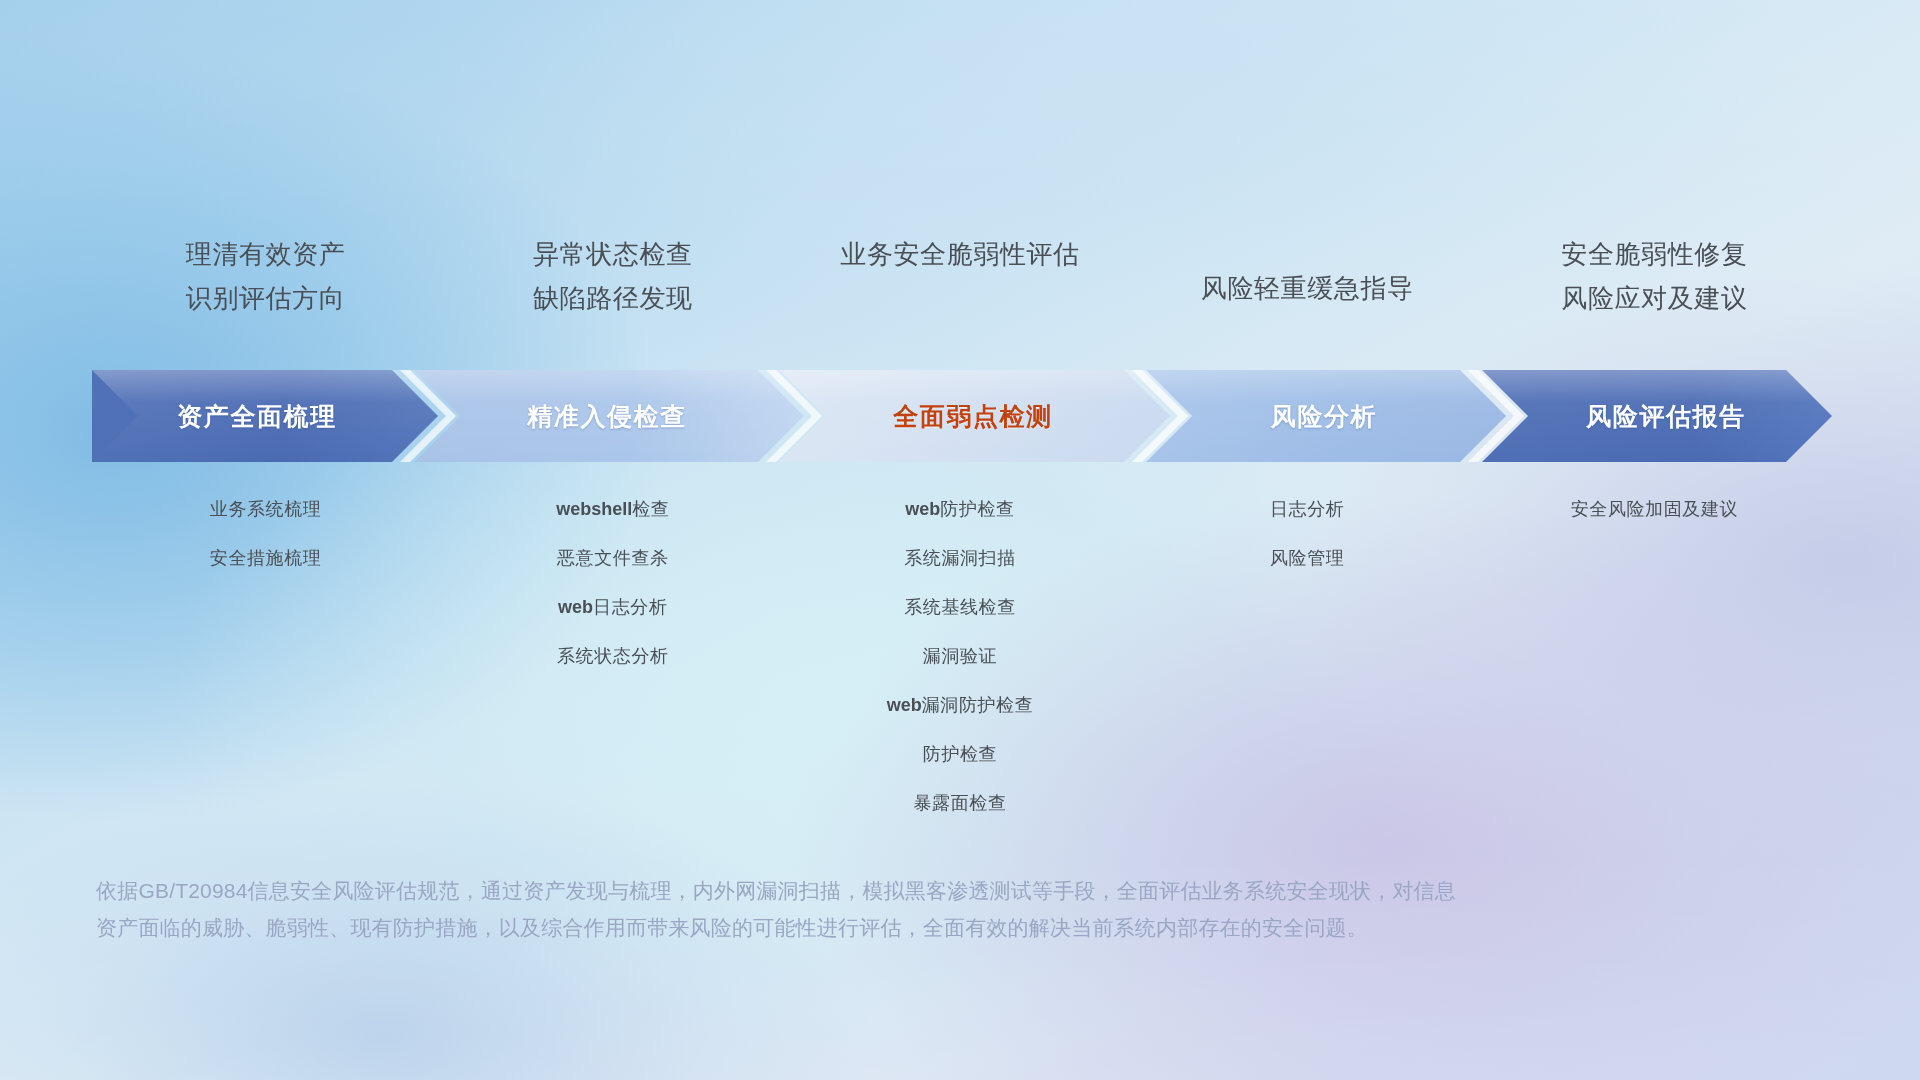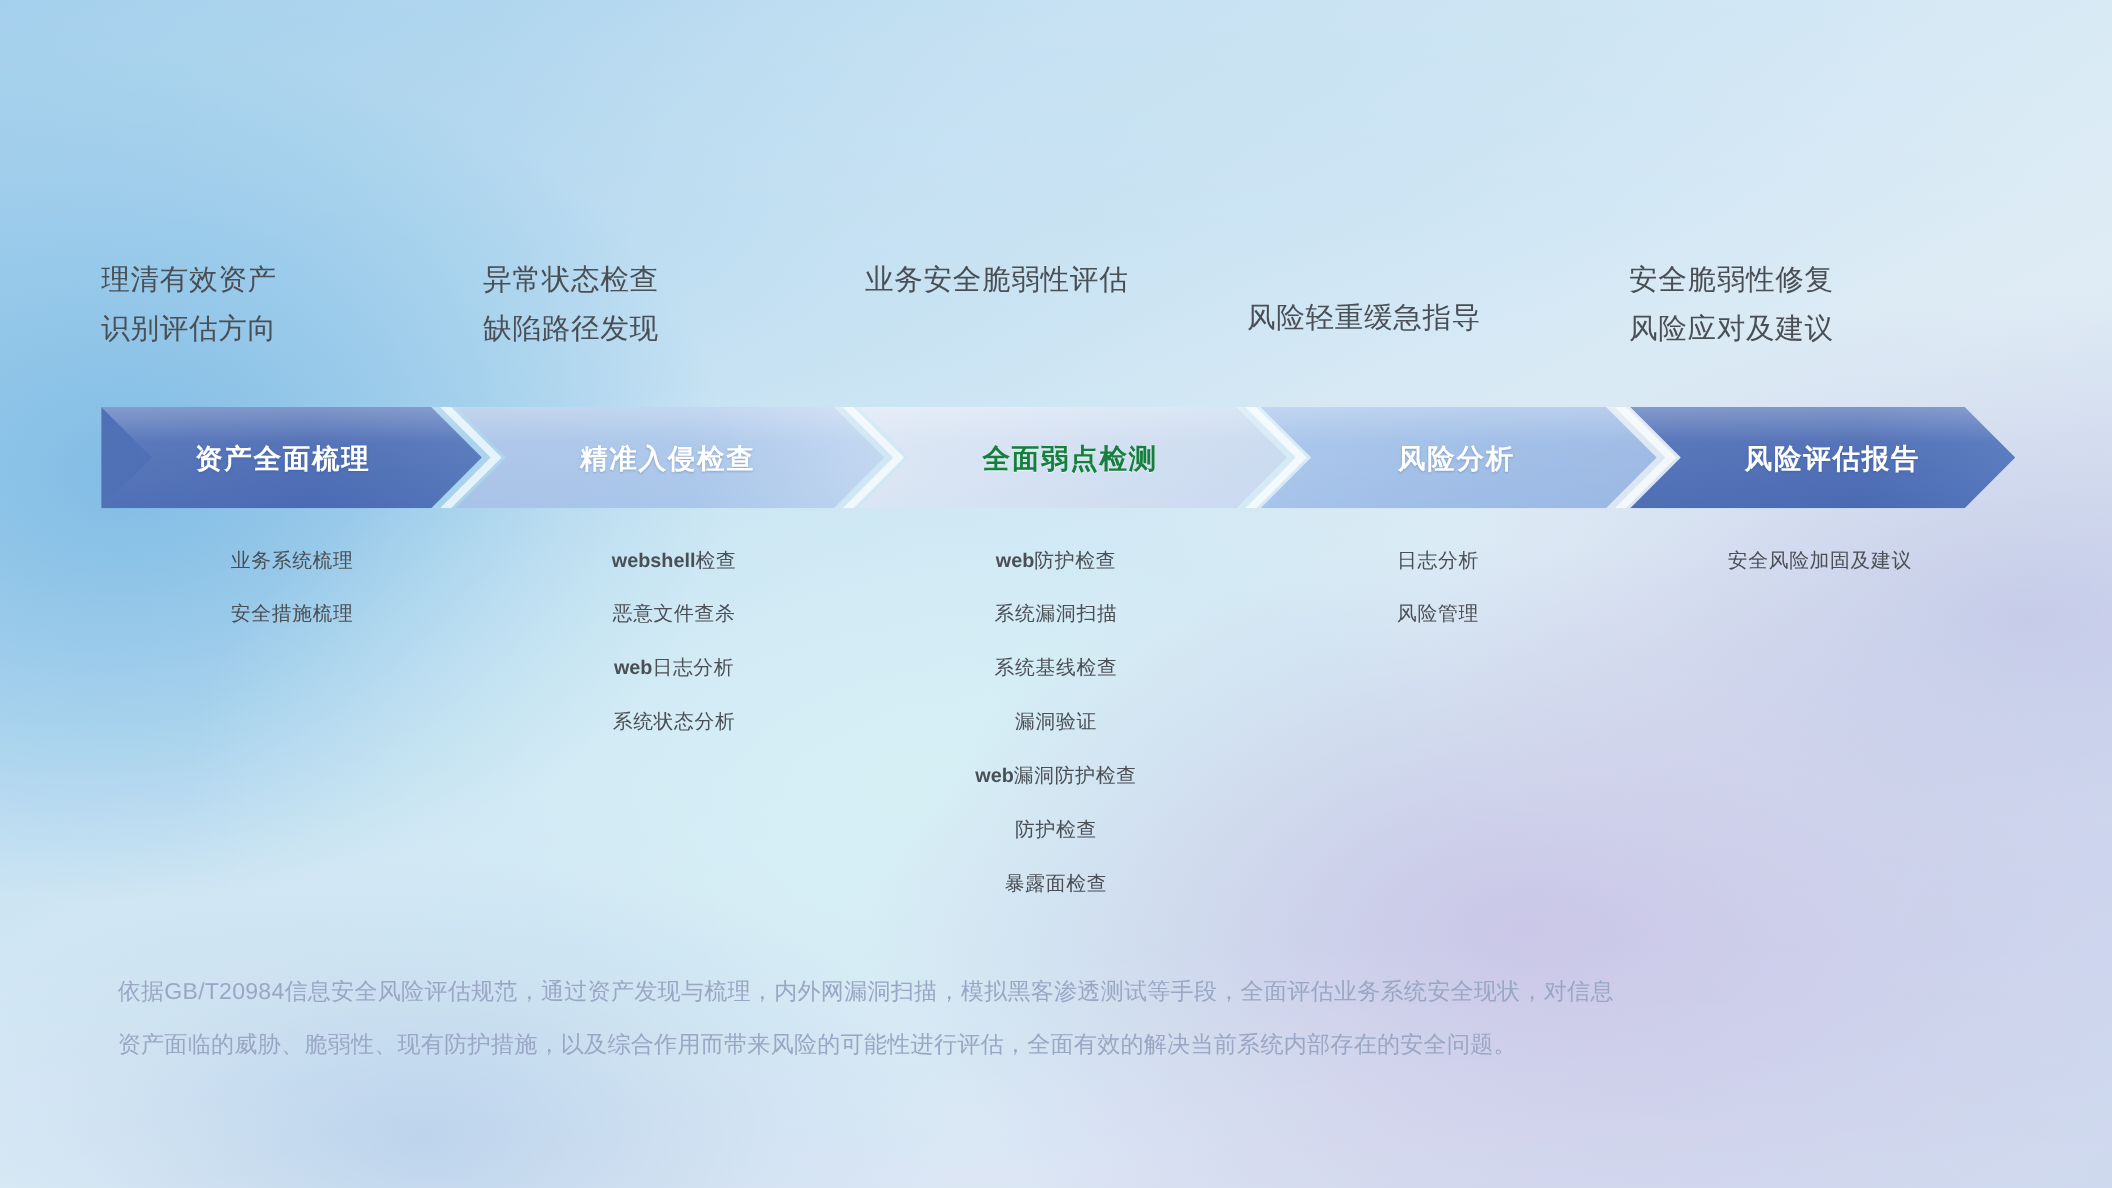--- a/index.html
+++ b/index.html
@@ -94,20 +94,21 @@
     left: 92px;
     top: 232px;
     width: 1736px;
     height: 120px;
     display: flex;
   }
   .top-col {
     flex: 1 1 0;
     display: flex;
     flex-direction: column;
+    align-items: center;
     justify-content: flex-start;
   }
   .top-col.mid-align {
     justify-content: center;
     padding-bottom: 8px;
   }
   .top-item {
     font-size: 26px;
     line-height: 44px;
     color: #4a4f55;
@@ -143,21 +144,21 @@
     height: 92px;
     display: flex;
     align-items: center;
     justify-content: center;
     font-size: 25px;
     font-weight: 700;
     letter-spacing: 1.6px;
     white-space: nowrap;
   }
   .arrow-label.light { color: #ffffff; text-shadow: 0 1px 2px rgba(40,70,130,0.30); }
-  .arrow-label.dark  { color: #15803d; text-shadow: 0 1px 1px rgba(255,255,255,0.55); }
+  .arrow-label.dark  { color: #c2410c; text-shadow: 0 1px 1px rgba(255,255,255,0.55); }
 
   
   .bottom-row {
     position: absolute;
     left: 92px;
     top: 485px;
     width: 1736px;
     height: 330px;
     display: flex;
   }
@@ -184,21 +185,21 @@
   .footer {
     position: absolute;
     left: 96px;
     top: 872px;
     width: 1660px;
     font-size: 21px;
     line-height: 37px;
     color: #9aa7c4;
     letter-spacing: 0.2px;
   }
-  .footer p { margin: 11px; }
+  .footer p { margin: 0; }
 </style>
 </head>
 <body>
 
 <div id="stage">
 
   <div class="bg-layer bg-base"></div>
   <div class="bg-layer bg-blob-f"></div>
   <div class="bg-layer bg-blob-a"></div>
   <div class="bg-layer bg-blob-b"></div>

